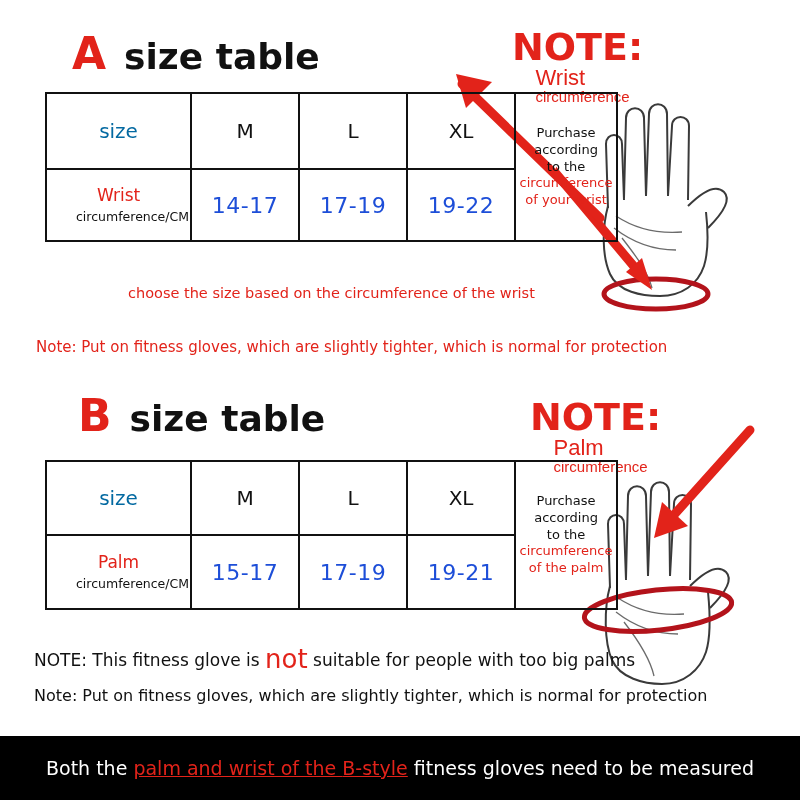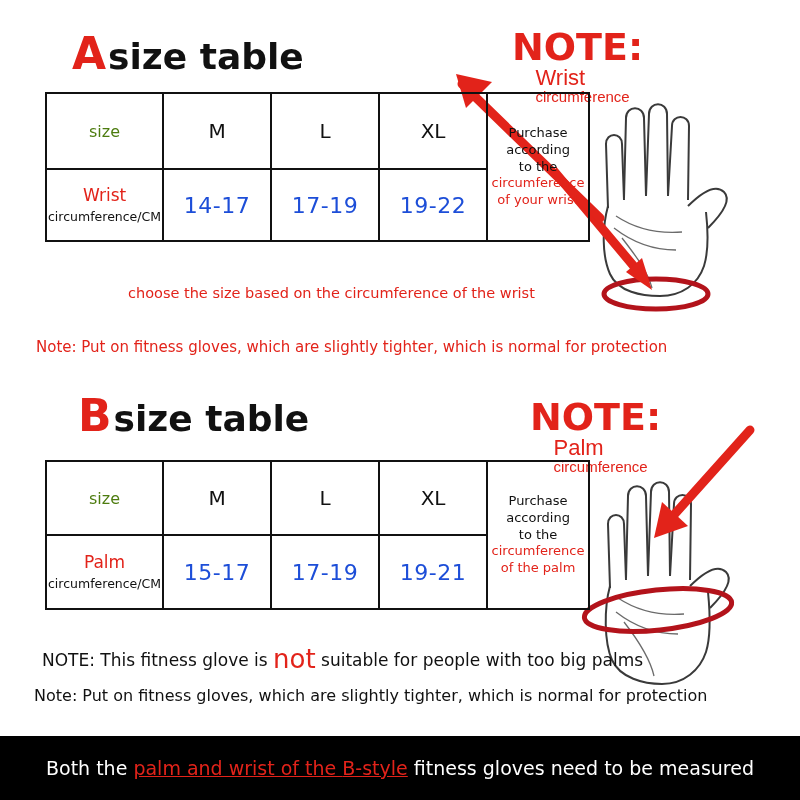--- a/index.html
+++ b/index.html
@@ -19,43 +19,43 @@
 
   .title-row { position:absolute; display:flex; align-items:baseline; }
   .big-letter {
     font-family:"DejaVu Sans", sans-serif;
     font-weight:bold; font-size:44px; color:#e2231a;
     line-height:1;
   }
   .title-text {
     font-family:"DejaVu Sans", sans-serif;
     font-weight:bold; font-size:36px; color:#111;
-    margin-left:2px; line-height:1;
+    margin-left:18px; line-height:1;
   }
 
   
   table.size-table {
     position:absolute;
     border-collapse:collapse;
     table-layout:fixed;
   }
   table.size-table td {
     border:2px solid #111;
     text-align:center;
     vertical-align:middle;
     font-family:"DejaVu Sans", sans-serif;
   }
   .c-head { width:104px; }
   .c-val  { width:104px; }
   .c-note { width:94px; }
 
-  .lbl-size { font-size:16px; color:#4d7c0f; }
+  .lbl-size { font-size:20px; color:#0369a1; }
   .lbl-m { font-size:20px; color:#111; }
   .row-head-red { color:#e2231a; font-size:17px; line-height:1.25; }
-  .row-head-red small { display:block; font-size:12.5px; color:#111; margin-top:3px; }
+  .row-head-red small { display:block; font-size:12.5px; color:#111; margin-top:3px;margin-left:28px; }
   .num { font-size:22px; color:#1d4ed8; letter-spacing:0.5px; }
   .purchase { font-size:13px; line-height:1.3; color:#111; }
   .purchase .red { color:#e2231a; display:block; }
 
   
   .note { position:absolute; font-family:"DejaVu Sans", sans-serif; white-space:nowrap; }
   .note-black { color:#111; font-size:14.5px; }
   .note-red { color:#e2231a; font-size:14.5px; }
   .note-red-15 { color:#e2231a; font-size:15px; }
 
@@ -66,21 +66,21 @@
     font-weight:bold; font-size:38px; color:#e2231a; line-height:1;
   }
   .note-head .sub { margin-left:10px; line-height:1.05; }
   .note-head .sub .l1 { font-size:22px; color:#e2231a; }
   .note-head .sub .l2 { font-size:15px; color:#e2231a; }
 
   
   .hand { position:absolute; }
 
   
-  .b-line1 { position:absolute; left:42px; top:644px; white-space:nowrap;text-align:center; }
+  .b-line1 { position:absolute; left:34px; top:644px; white-space:nowrap;text-align:center; }
   .b-line1 .p1 { font-size:17px; color:#111; font-family:"DejaVu Sans", sans-serif; }
   .b-line1 .not { font-size:26px; color:#e2231a; font-family:"DejaVu Sans", sans-serif; vertical-align:-2px; }
   .b-line1 .p2 { font-size:17px; color:#111; font-family:"DejaVu Sans", sans-serif; }
   .b-line2 { position:absolute; left:34px; top:686px; white-space:nowrap; font-size:16px; color:#111; font-family:"DejaVu Sans", sans-serif; }
 
   
   .banner {
     position:absolute; left:0; bottom:0; width:800px; height:64px;
     background:#000; color:#fff;
     display:flex; align-items:center; justify-content:center;

